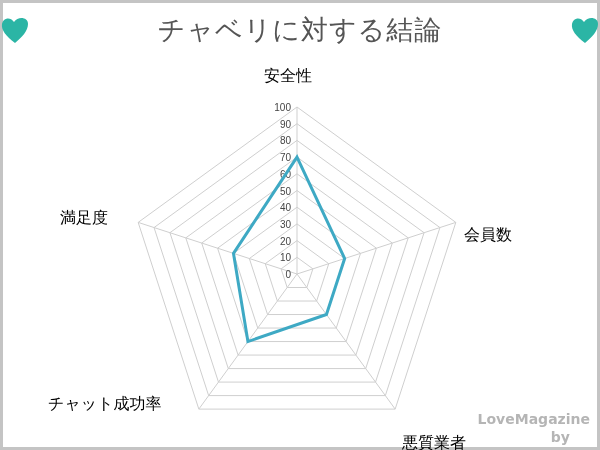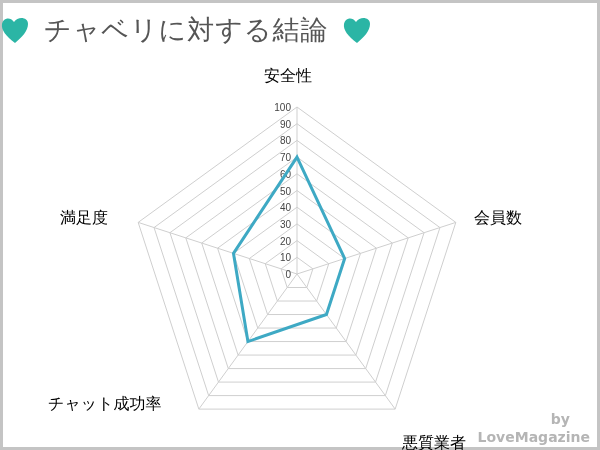--- a/index.html
+++ b/index.html
@@ -1,18 +1,18 @@
 <!DOCTYPE html>
 <html><head>
   <meta charset="utf-8">
   <style>
     html, body { margin: 0; padding: 0; }
     body { width: 600px; height: 450px; overflow: hidden; background: #fff; font-family: "DejaVu Sans", sans-serif; }
     .frame { position: absolute; left: 0; top: 0; width: 594px; height: 444px; border: 3px solid #c4c4c4; background: #fff; }
-    .title-row { position: absolute; left: 0; top: 10px; width: 600px; height: 40px; display: flex; align-items: center; justify-content: flex-start; gap: 14px; }
+    .title-row { position: absolute; left: 0; top: 10px; width: 600px; height: 40px; display: flex; align-items: center; justify-content: space-between; gap: 14px; }
     .title { font-size: 27px; color: #555; letter-spacing: 1px; }
     .heart { width: 30px; height: 28px; }
     svg.chart { position: absolute; left: 0; top: 0; }
     .axis-label { position: absolute; font-size: 16px; color: #000000; white-space: nowrap; }
     .credit { position: absolute; right: 10px; color: #b5b5b5; font-weight: bold; font-size: 14px; text-align: right; line-height: 18px; }
   </style>
 </head>
 <body>
 
 <div class="frame"></div>
@@ -51,21 +51,21 @@
     <text x="291" y="194.5" text-anchor="end" font-size="10" font-family="Liberation Sans, sans-serif" fill="#444">50</text>
     <text x="291" y="177.8" text-anchor="end" font-size="10" font-family="Liberation Sans, sans-serif" fill="#444">60</text>
     <text x="291" y="161.1" text-anchor="end" font-size="10" font-family="Liberation Sans, sans-serif" fill="#444">70</text>
     <text x="291" y="144.4" text-anchor="end" font-size="10" font-family="Liberation Sans, sans-serif" fill="#444">80</text>
     <text x="291" y="127.69999999999999" text-anchor="end" font-size="10" font-family="Liberation Sans, sans-serif" fill="#444">90</text>
     <text x="291" y="111" text-anchor="end" font-size="10" font-family="Liberation Sans, sans-serif" fill="#444">100</text>
     <polygon points="297,157.1 344.6479314663872,258.51824858181516 326.44804113985293,314.53175141818485 247.9199314335785,341.5529190303081 233.46942471148373,253.35766477575353" fill="none" stroke="#3ea9c4" stroke-width="3" stroke-linejoin="miter"></polygon>
   </svg>
 
 <div class="axis-label" style="left:264px; top:66px;">安全性</div>
-<div class="axis-label" style="left:464px; top:208px;margin-left:10px;">会員数</div>
+<div class="axis-label" style="left:464px; top:225px;">会員数</div>
 <div class="axis-label" style="left:402px; top:403px;margin-top:30px;">悪質業者</div>
 <div class="axis-label" style="left:48px; top:394px;">チャット成功率</div>
 <div class="axis-label" style="left:60px; top:208px;font-family:Liberation Mono, monospace;">満足度</div>
 
 <div class="credit" style="top:410px;">
+  <div>LoveMagazine</div>
   <div style="margin-right:20px;">by</div>
-  <div>LoveMagazine</div>
 </div>
 
 </body></html>

